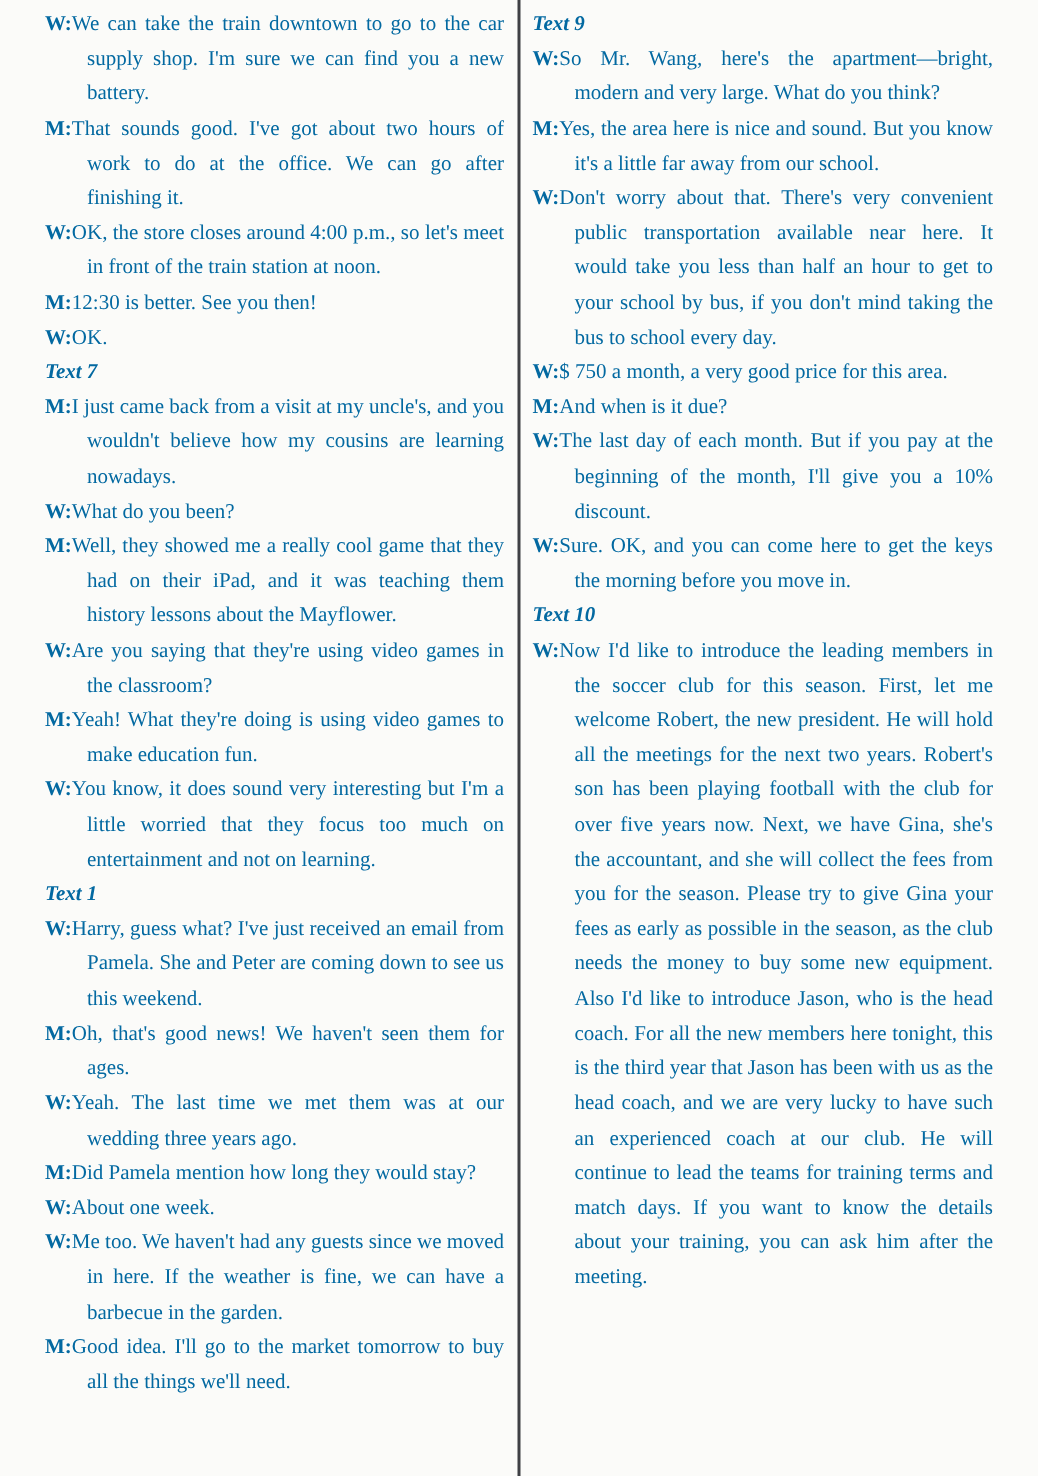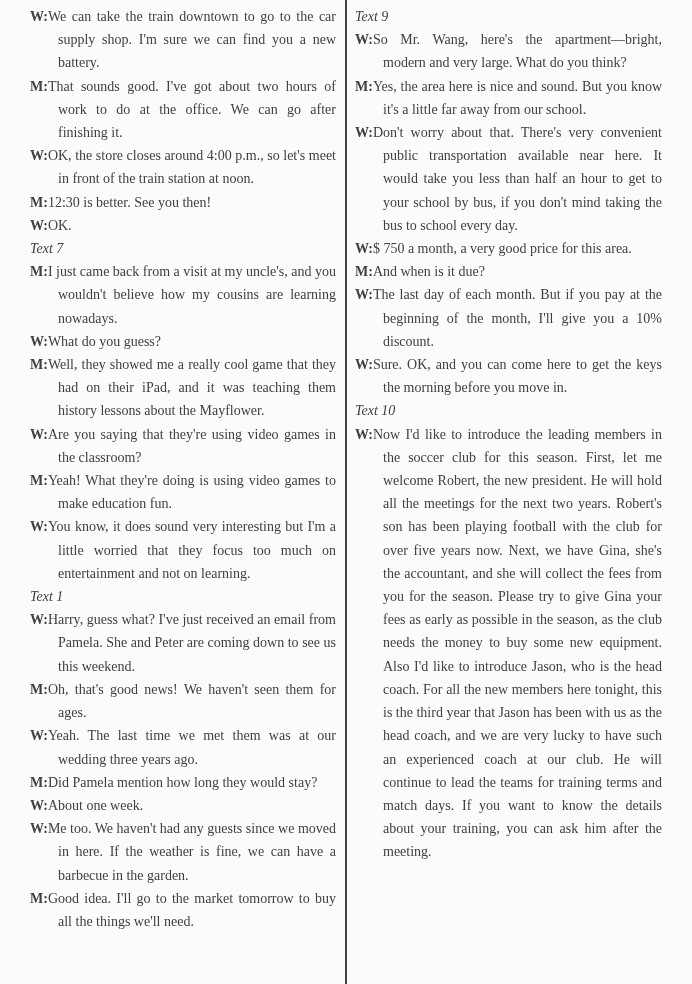--- a/index.html
+++ b/index.html
@@ -11,21 +11,21 @@
     position: relative;
     width: 692px;
     height: 984px;
     margin: 0 auto;
     background: #fbfbf9;
     overflow: hidden;
     display: flex;
     font-family: "Liberation Serif", "DejaVu Serif", serif;
     font-size: 14px;
     line-height: 23.2px;
-    color: #404040;
+    color: #0369a1;
   }
   .column {
     box-sizing: border-box;
     padding-top: 5px;
   }
   .column-left {
     width: 345px;
     padding-left: 30px;
     padding-right: 9px;
   }
@@ -44,35 +44,36 @@
     text-align: justify;
     padding-left: 28px;
     text-indent: -28px;
   }
   .speaker {
     font-weight: bold;
   }
   .text-heading {
     font-style: italic;
     margin: 0;
+    font-weight: bold;
   }
 </style>
 </head>
 <body>
 
 <div class="page">
   <div class="column column-left">
       <p class="dialogue"><span class="speaker">W:</span><span>We can take the train downtown to go to the car supply shop. I'm sure we can find you a new battery.</span></p>
       <p class="dialogue"><span class="speaker">M:</span><span>That sounds good. I've got about two hours of work to do at the office. We can go after finishing it.</span></p>
       <p class="dialogue"><span class="speaker">W:</span><span>OK, the store closes around 4:00 p.m., so let's meet in front of the train station at noon.</span></p>
       <p class="dialogue"><span class="speaker">M:</span><span>12:30 is better. See you then!</span></p>
       <p class="dialogue"><span class="speaker">W:</span><span>OK.</span></p>
       <div class="text-heading">Text 7</div>
       <p class="dialogue"><span class="speaker">M:</span><span>I just came back from a visit at my uncle's, and you wouldn't believe how my cousins are learning nowadays.</span></p>
-      <p class="dialogue"><span class="speaker">W:</span><span>What do you guess?</span></p>
+      <p class="dialogue"><span class="speaker">W:</span><span>What do you been?</span></p>
       <p class="dialogue"><span class="speaker">M:</span><span>Well, they showed me a really cool game that they had on their iPad, and it was teaching them history lessons about the Mayflower.</span></p>
       <p class="dialogue"><span class="speaker">W:</span><span>Are you saying that they're using video games in the classroom?</span></p>
       <p class="dialogue"><span class="speaker">M:</span><span>Yeah! What they're doing is using video games to make education fun.</span></p>
       <p class="dialogue"><span class="speaker">W:</span><span>You know, it does sound very interesting but I'm a little worried that they focus too much on entertainment and not on learning.</span></p>
       <div class="text-heading">Text 1</div>
       <p class="dialogue"><span class="speaker">W:</span><span>Harry, guess what? I've just received an email from Pamela. She and Peter are coming down to see us this weekend.</span></p>
       <p class="dialogue"><span class="speaker">M:</span><span>Oh, that's good news! We haven't seen them for ages.</span></p>
       <p class="dialogue"><span class="speaker">W:</span><span>Yeah. The last time we met them was at our wedding three years ago.</span></p>
       <p class="dialogue"><span class="speaker">M:</span><span>Did Pamela mention how long they would stay?</span></p>
       <p class="dialogue"><span class="speaker">W:</span><span>About one week.</span></p>

